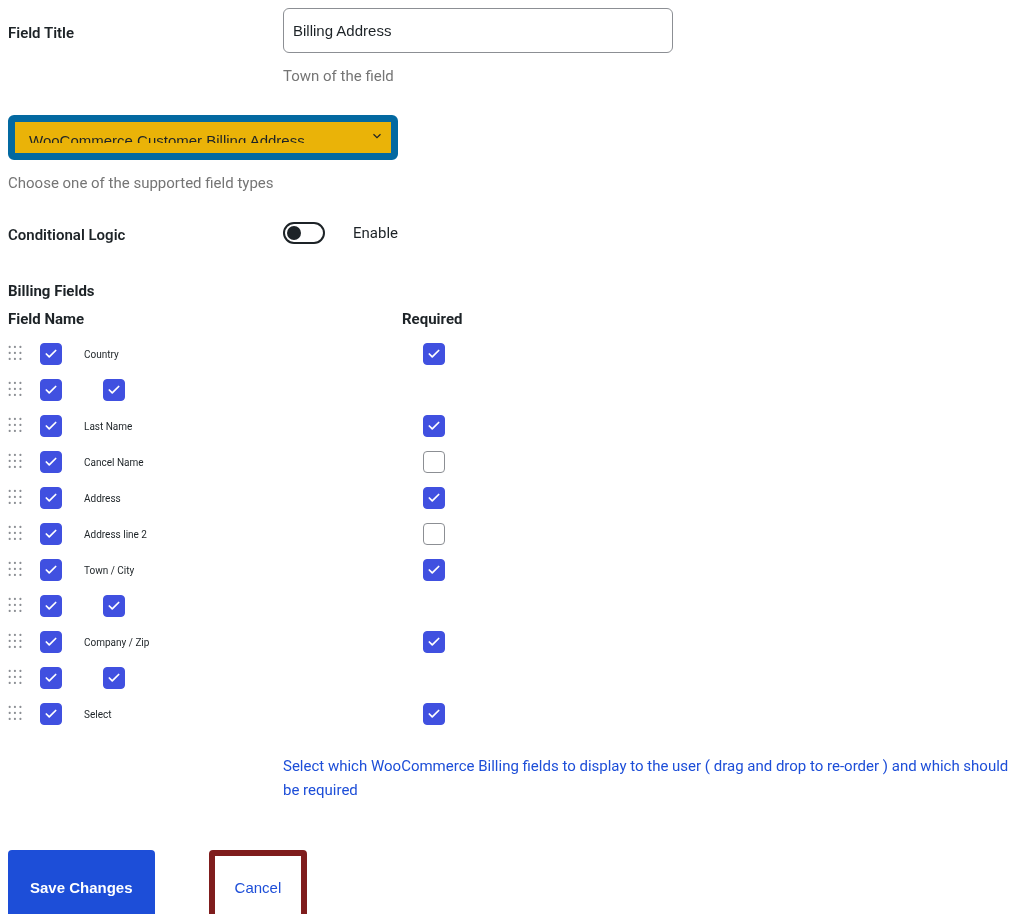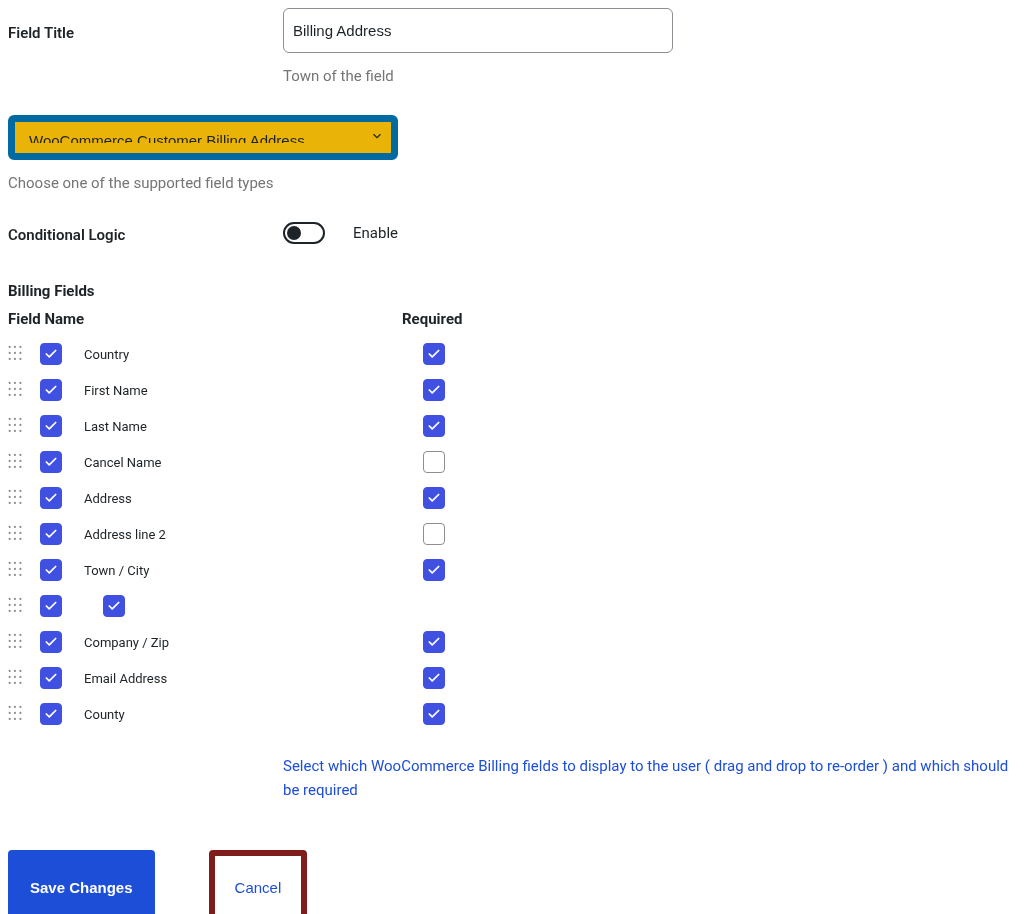--- a/index.html
+++ b/index.html
@@ -137,21 +137,21 @@
     justify-content: center;
     margin-right: 22px;
     cursor: pointer;
     flex-shrink: 0;
   }
   .cb.unchecked {
     background: #fff;
     border: 1px solid #8c8f94;
   }
   .field-name {
-    font-size: 13px;
+    font-size: 10px;
     width: 320px;
   }
   .req-cell {
     width: 66px;
     display: flex;
     justify-content: flex-start;
     padding-left: 19px;
   }
   .button-row {
     display: flex;
@@ -239,21 +239,20 @@
         </div>
       </div>
     </div>
     <div class="field-row">
       <div class="drag-handle">•••<br>•••<br>•••</div>
       <div class="cb">
         <svg width="14" height="14" viewBox="0 0 24 24" fill="none" stroke="#fff" stroke-width="3" stroke-linecap="round" stroke-linejoin="round">
           <polyline points="20 6 9 17 4 12"></polyline>
         </svg>
       </div>
-      <div class="field-name">First Name</div>
       <div class="req-cell">
         <div class="cb" style="margin-right: 0px;">
           <svg width="14" height="14" viewBox="0 0 24 24" fill="none" stroke="#fff" stroke-width="3" stroke-linecap="round" stroke-linejoin="round">
             <polyline points="20 6 9 17 4 12"></polyline>
           </svg>
         </div>
       </div>
     </div>
     <div class="field-row">
       <div class="drag-handle">•••<br>•••<br>•••</div>
@@ -358,37 +357,36 @@
         </div>
       </div>
     </div>
     <div class="field-row">
       <div class="drag-handle">•••<br>•••<br>•••</div>
       <div class="cb">
         <svg width="14" height="14" viewBox="0 0 24 24" fill="none" stroke="#fff" stroke-width="3" stroke-linecap="round" stroke-linejoin="round">
           <polyline points="20 6 9 17 4 12"></polyline>
         </svg>
       </div>
-      <div class="field-name">Email Address</div>
-      <div class="req-cell">
-        <div class="cb" style="margin-right: 0px;">
-          <svg width="14" height="14" viewBox="0 0 24 24" fill="none" stroke="#fff" stroke-width="3" stroke-linecap="round" stroke-linejoin="round">
-            <polyline points="20 6 9 17 4 12"></polyline>
-          </svg>
-        </div>
-      </div>
-    </div>
-    <div class="field-row">
-      <div class="drag-handle">•••<br>•••<br>•••</div>
-      <div class="cb">
-        <svg width="14" height="14" viewBox="0 0 24 24" fill="none" stroke="#fff" stroke-width="3" stroke-linecap="round" stroke-linejoin="round">
-          <polyline points="20 6 9 17 4 12"></polyline>
-        </svg>
-      </div>
-      <div class="field-name">County</div>
+      <div class="req-cell">
+        <div class="cb" style="margin-right: 0px;">
+          <svg width="14" height="14" viewBox="0 0 24 24" fill="none" stroke="#fff" stroke-width="3" stroke-linecap="round" stroke-linejoin="round">
+            <polyline points="20 6 9 17 4 12"></polyline>
+          </svg>
+        </div>
+      </div>
+    </div>
+    <div class="field-row">
+      <div class="drag-handle">•••<br>•••<br>•••</div>
+      <div class="cb">
+        <svg width="14" height="14" viewBox="0 0 24 24" fill="none" stroke="#fff" stroke-width="3" stroke-linecap="round" stroke-linejoin="round">
+          <polyline points="20 6 9 17 4 12"></polyline>
+        </svg>
+      </div>
+      <div class="field-name">Select</div>
       <div class="req-cell">
         <div class="cb" style="margin-right: 0px;">
           <svg width="14" height="14" viewBox="0 0 24 24" fill="none" stroke="#fff" stroke-width="3" stroke-linecap="round" stroke-linejoin="round">
             <polyline points="20 6 9 17 4 12"></polyline>
           </svg>
         </div>
       </div>
     </div>
   </div>
 

